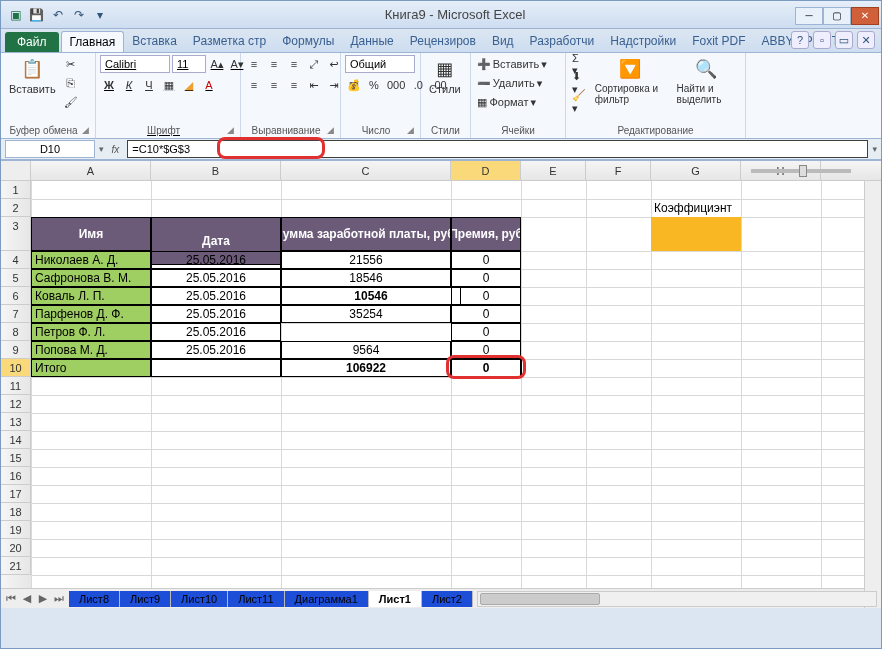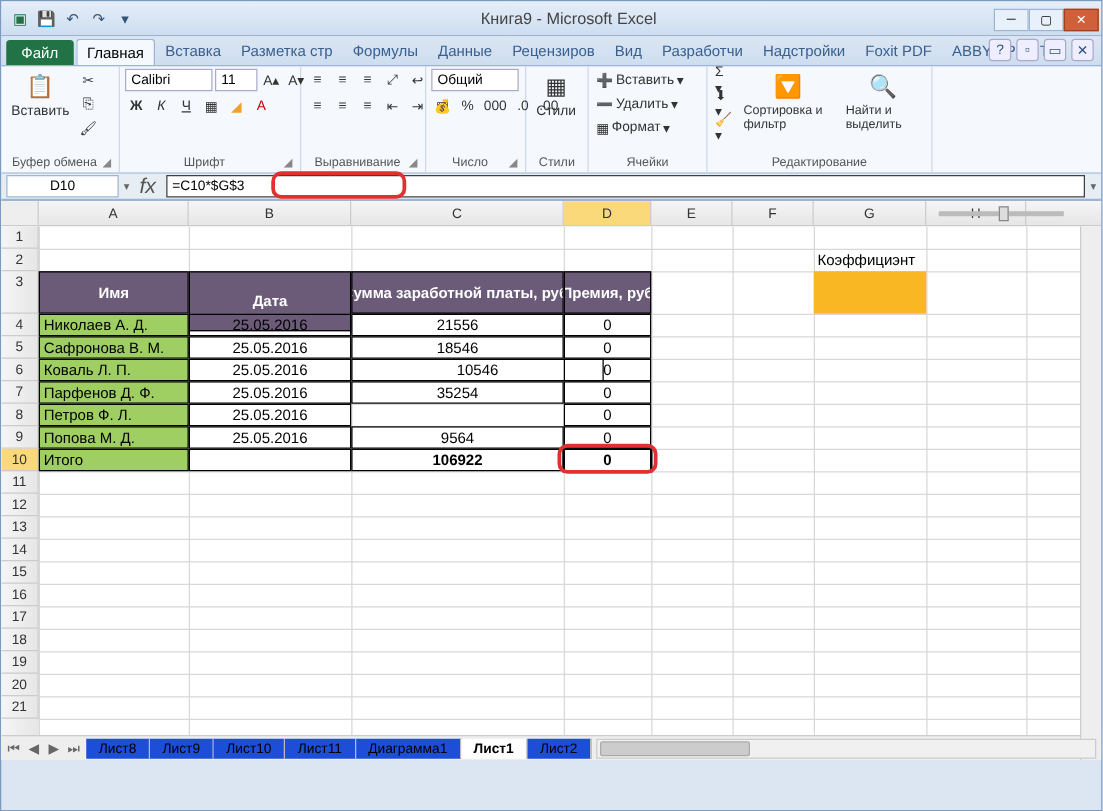--- a/index.html
+++ b/index.html
@@ -31,21 +31,21 @@
 .big-btn { display: flex; flex-direction: column; align-items: center; padding: 2px 4px; cursor: pointer; font-size: 11px; color: #333; gap: 2px; }
 .big-btn .ico { width: 28px; height: 24px; display: flex; align-items: center; justify-content: center; font-size: 18px; }
 .col { display: flex; flex-direction: column; gap: 1px; }
 .row { display: flex; gap: 2px; align-items: center; }
 .sm-btn { min-width: 18px; height: 18px; display: flex; align-items: center; justify-content: center; font-size: 11px; cursor: pointer; color: #333; padding: 0 2px; }
 .sel { border: 1px solid #aac; height: 18px; font-size: 11px; padding: 0 4px; background: #fff; display: flex; align-items: center; cursor: pointer; }
 
 
 .fbar { height: 21px; background: #e6eef4; display: flex; align-items: center; border-bottom: 1px solid #9db4d4; padding: 0 4px; gap: 4px; position: relative; }
 .name-box { width: 90px; height: 18px; background: #fff; border: 1px solid #9db4d4; font-size: 11px; display: flex; align-items: center; justify-content: center; }
-.fx { font-size: 17px; font-style: italic; color: #555; cursor: pointer; padding: 0 4px; }
+.fx { font-size: 10px; font-style: italic; color: #555; cursor: pointer; padding: 0 4px; }
 .formula-input { flex: 1; height: 18px; background: #fff; border: 1px solid #404040; font-size: 11px; padding: 0 4px; display: flex; align-items: center; }
 .red-highlight { position: absolute; border: 3px solid #e03030; border-radius: 8px; pointer-events: none; }
 
 
 .grid-area { position: absolute; top: 160px; left: 0; right: 0; bottom: 40px; background: #fff; display: flex; flex-direction: column; }
 .col-headers { height: 20px; display: flex; background: linear-gradient(#f5f5f5,#e6e6e6); border-bottom: 1px solid #ccc; }
 .corner { width: 30px; border-right: 1px solid #ccc; background: #eee; }
 .ch { border-right: 1px solid #ccc; text-align: center; font-size: 11px; color: #333; line-height: 20px; }
 .ch.sel-col { background: #f9d97a; }
 .grid-body { flex: 1; overflow: hidden; display: flex; }
@@ -131,21 +131,21 @@
       </div>
       <div class="col">
         <div class="sm-btn">✂</div>
         <div class="sm-btn">⎘</div>
         <div class="sm-btn">🖌</div>
       </div>
     </div>
     <div class="rgroup-label"><span>Буфер обмена</span><span class="dlg">◢</span></div>
   </div>
 
-  <div class="rgroup" style="width:145px;">
+  <div class="rgroup" style="width:145px;text-decoration:underline;">
     <div class="rgroup-body">
         <div class="col" style="gap:3px;">
       <div class="row">
         <div class="sel" style="width:70px;">
               <span>Calibri</span>
             </div>
         <div class="sel" style="width:34px;">
               <span>11</span>
             </div>
         <div class="sm-btn">A▴</div>
@@ -333,21 +333,21 @@
         <div class="cell name-cell table-border" style="left: 0px; top: 70px; width: 120px; height: 18px;">Николаев А. Д.</div>
         <div class="cell table-border" style="left: 120px; top: 70px; width: 130px; height: 18px; justify-content: center;">25.05.2016</div>
         <div class="cell table-border" style="left: 250px; top: 70px; width: 170px; height: 18px; justify-content: center;">21556</div>
         <div class="cell table-border" style="left: 420px; top: 70px; width: 70px; height: 18px; justify-content: center;">0</div>
         <div class="cell name-cell table-border" style="left: 0px; top: 88px; width: 120px; height: 18px;">Сафронова В. М.</div>
         <div class="cell table-border" style="left: 120px; top: 88px; width: 130px; height: 18px; justify-content: center;">25.05.2016</div>
         <div class="cell table-border" style="left: 250px; top: 88px; width: 170px; height: 18px; justify-content: center;">18546</div>
         <div class="cell table-border" style="left: 420px; top: 88px; width: 70px; height: 18px; justify-content: center;">0</div>
         <div class="cell name-cell table-border" style="left: 0px; top: 106px; width: 120px; height: 18px;">Коваль Л. П.</div>
         <div class="cell table-border" style="left: 120px; top: 106px; width: 130px; height: 18px; justify-content: center;">25.05.2016</div>
-        <div class="cell table-border" style="left: 250px; top: 106px; width: 202px; height: 18px; justify-content: center;">10546</div>
+        <div class="cell table-border" style="left: 250px; top: 106px; width: 180px; height: 18px; justify-content: center; font-weight: bold;">10546</div>
         <div class="cell table-border" style="left: 420px; top: 106px; width: 70px; height: 18px; justify-content: center;">0</div>
         <div class="cell name-cell table-border" style="left: 0px; top: 124px; width: 120px; height: 18px;">Парфенов Д. Ф.</div>
         <div class="cell table-border" style="left: 120px; top: 124px; width: 130px; height: 18px; justify-content: center;">25.05.2016</div>
         <div class="cell table-border" style="left: 250px; top: 124px; width: 170px; height: 18px; justify-content: center;">35254</div>
         <div class="cell table-border" style="left: 420px; top: 124px; width: 70px; height: 18px; justify-content: center;">0</div>
         <div class="cell name-cell table-border" style="left: 0px; top: 142px; width: 120px; height: 18px;">Петров Ф. Л.</div>
         <div class="cell table-border" style="left: 120px; top: 142px; width: 130px; height: 18px; justify-content: center;">25.05.2016</div>
         <div class="cell table-border" style="left: 420px; top: 142px; width: 70px; height: 18px; justify-content: center;">0</div>
         <div class="cell name-cell table-border" style="left: 0px; top: 160px; width: 120px; height: 18px;">Попова М. Д.</div>
         <div class="cell table-border" style="left: 120px; top: 160px; width: 130px; height: 18px; justify-content: center;">25.05.2016</div>

